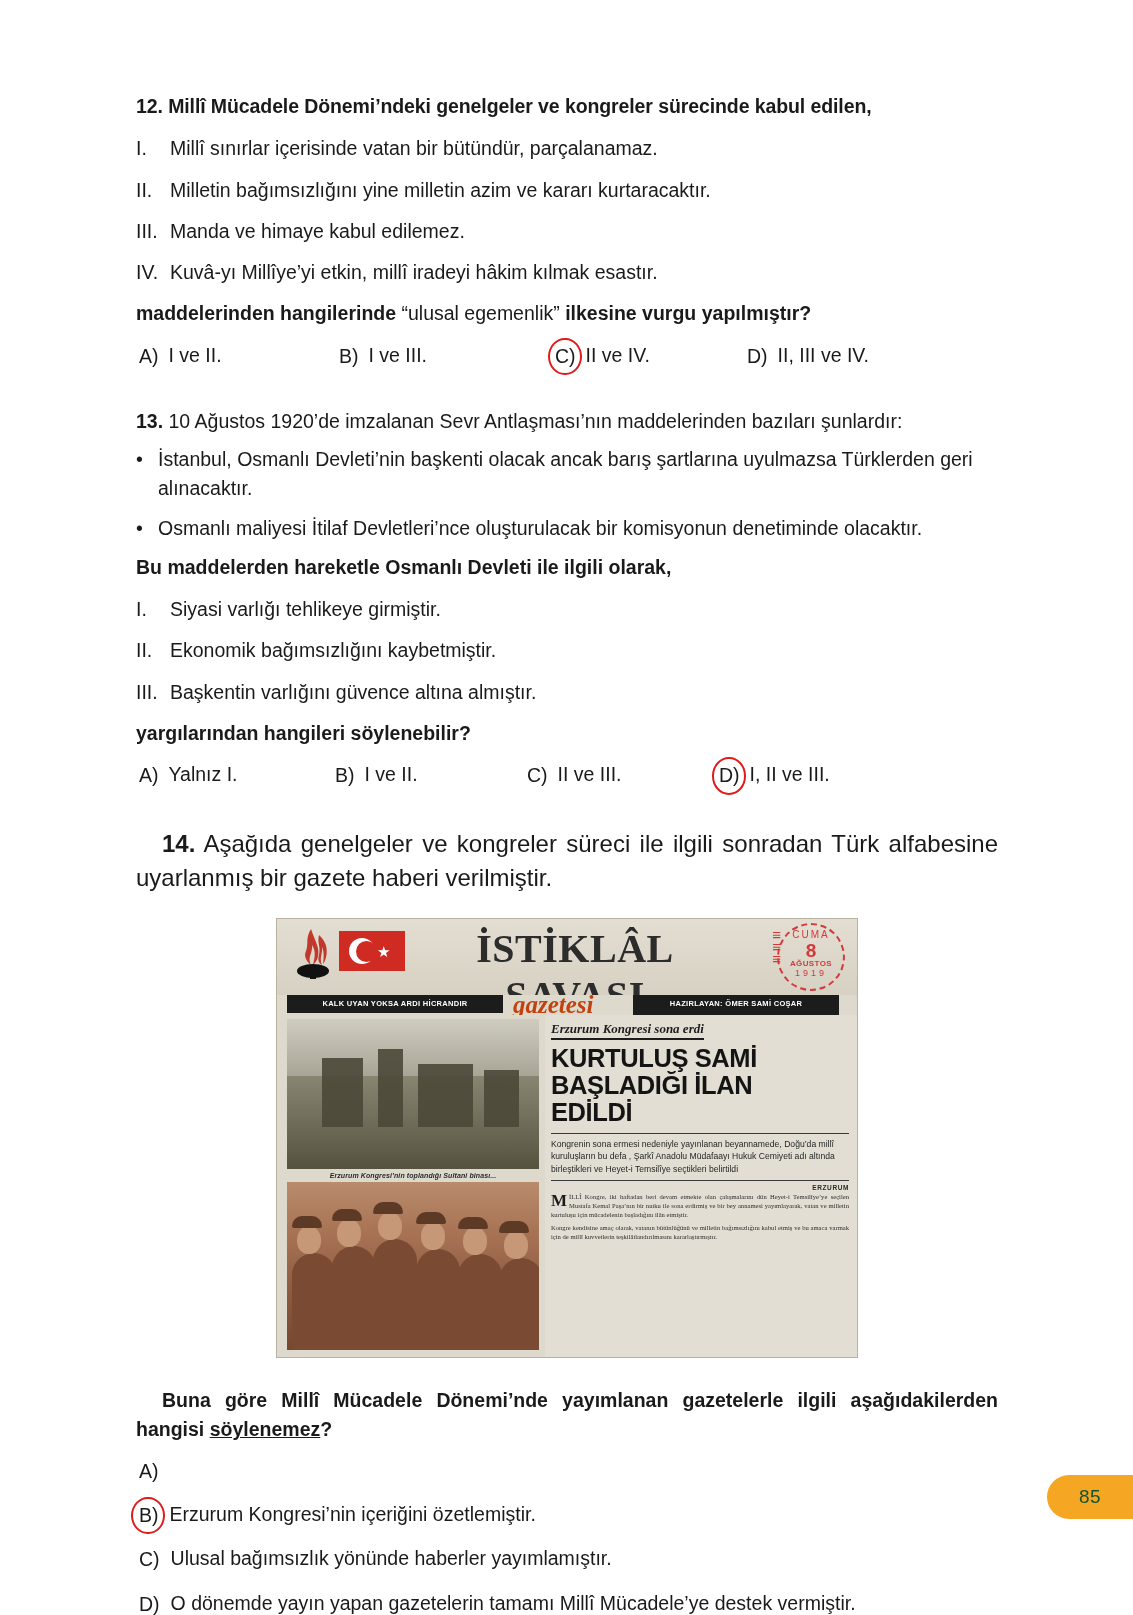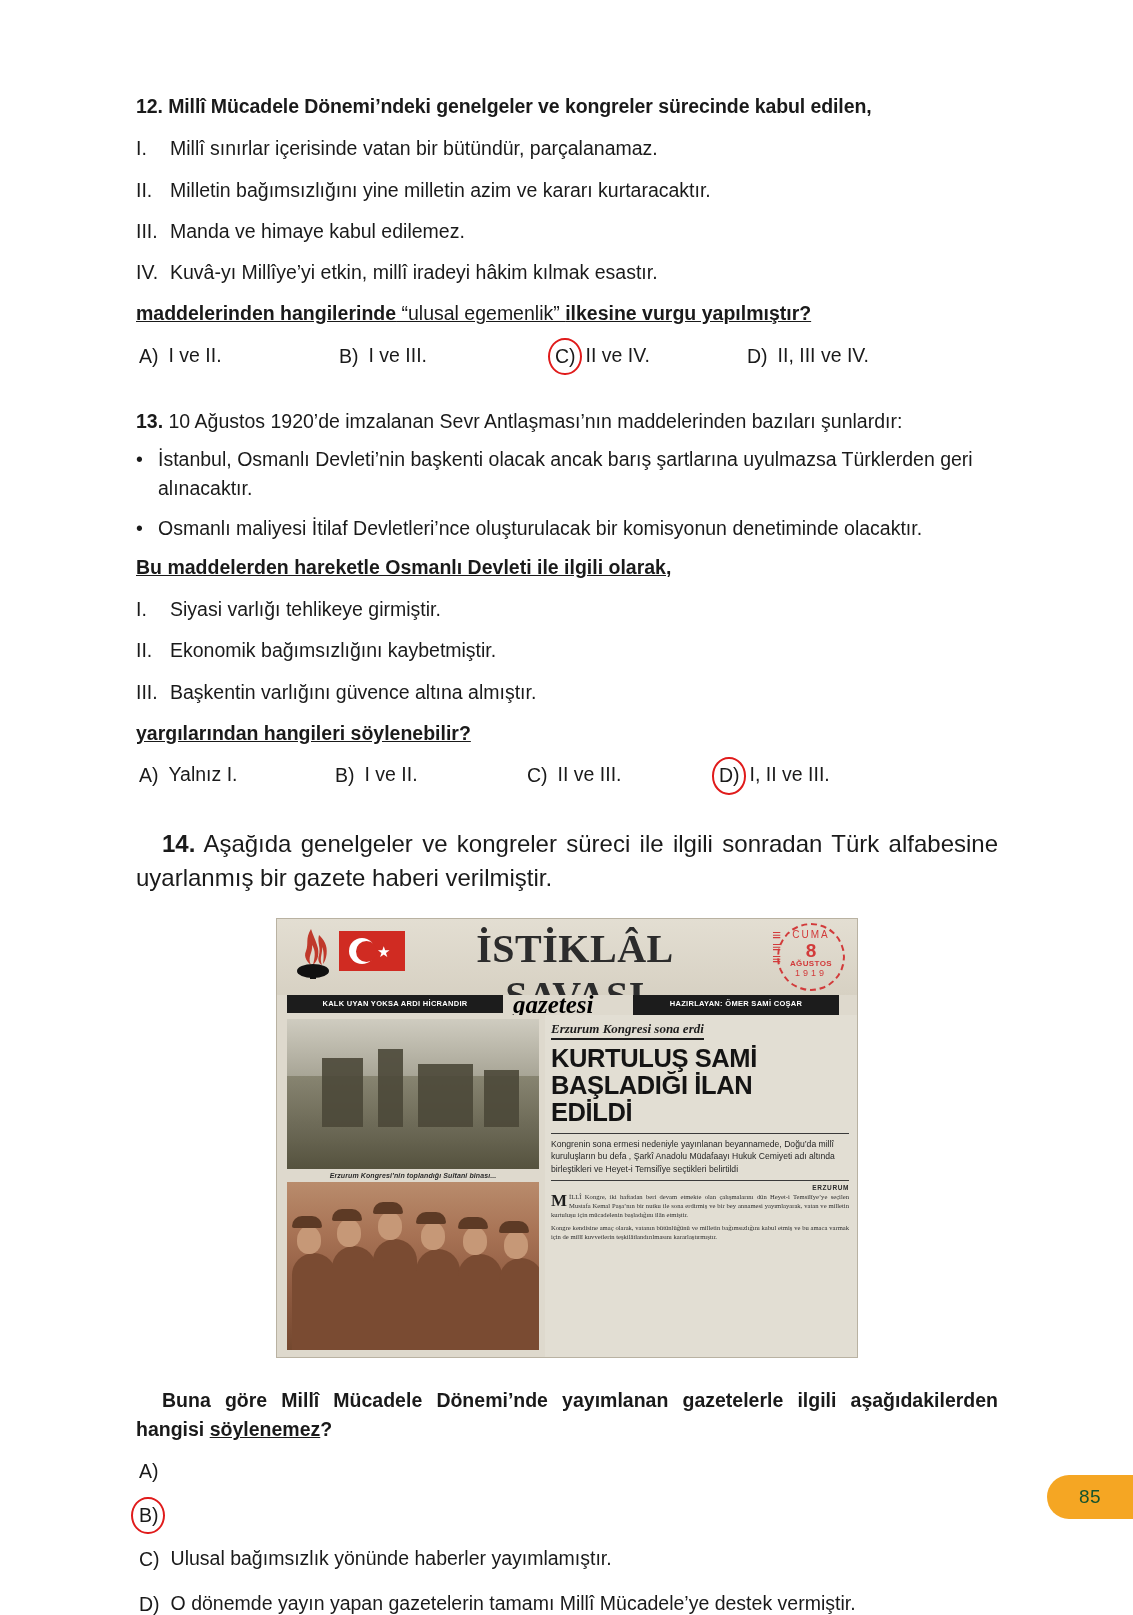--- a/index.html
+++ b/index.html
@@ -65,21 +65,20 @@
     flex: 0 0 22px;
     text-align: left;
   }
   .bullet-row .bt { flex: 1 1 auto; }
 
   .bold-line {
     font-size: 19.5px;
     font-weight: bold;
     line-height: 1.45;
     margin: 0 0 14px 0;
-    text-decoration: underline;
   }
   .bold-line .reg { font-weight: normal; }
 
   
   .options {
     display: flex;
     font-size: 19.5px;
     margin: 0 0 8px 0;
     line-height: 1.4;
   }
@@ -300,21 +299,21 @@
     text-align: center;
   }
   .np-gazetesi {
     position: absolute;
     left: 236px;
     top: -4px;
     font-family: "Liberation Serif", serif;
     font-style: italic;
     font-weight: bold;
     font-size: 25px;
-    color: #000000;
+    color: #c2410c;
   }
   .np-byline {
     position: absolute;
     left: 356px;
     top: 0;
     width: 206px;
     height: 34px;
     background: #1c1c1c;
     color: #ffffff;
     font-size: 7.5px;
@@ -685,20 +684,21 @@
     <div class="q14-final">
       <span>Buna göre Millî Mücadele Dönemi’nde yayımlanan gazetelerle ilgili aşağıdakilerden hangisi </span><span class="u">söylenemez</span><span>?</span>
     </div>
 
     <div class="opt-list">
       <div class="opt-line">
         <span class="letter">A)</span>
       </div>
       <div class="opt-line circled">
         <span class="letter">B)</span>
+        <span class="otext">Erzurum Kongresi’nin içeriğini özetlemiştir.</span>
       </div>
       <div class="opt-line">
         <span class="letter">C)</span>
         <span class="otext">Ulusal bağımsızlık yönünde haberler yayımlamıştır.</span>
       </div>
       <div class="opt-line">
         <span class="letter">D)</span>
         <span class="otext">O dönemde yayın yapan gazetelerin tamamı Millî Mücadele’ye destek vermiştir.</span>
       </div>
     </div>

